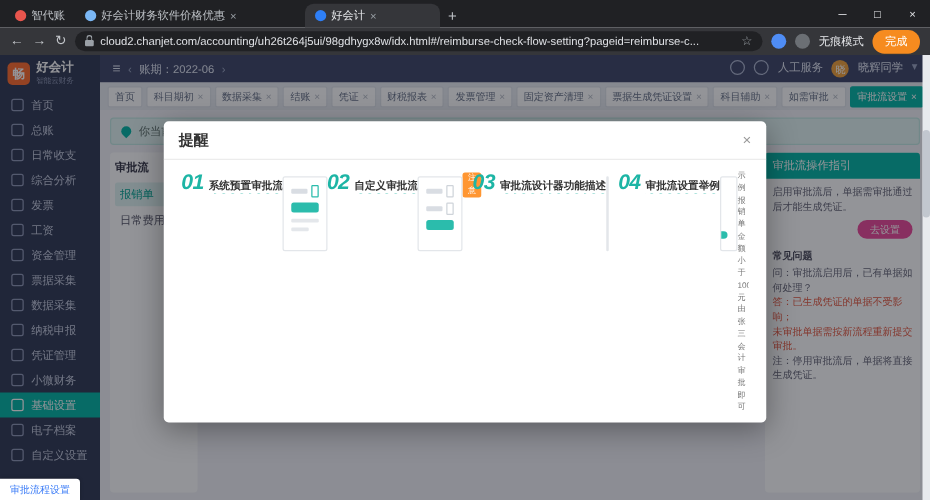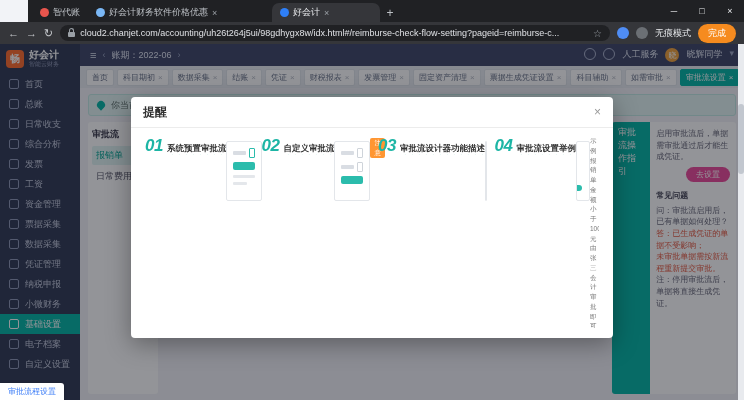--- a/index.html
+++ b/index.html
@@ -1,20 +1,20 @@
 <!DOCTYPE html>
 <html><head>
 <meta charset="utf-8">
 <style>
   html,body{margin:0;padding:0;background:#111;}
   .screen{position:relative;width:744px;height:400px;overflow:hidden;background:#f2f3f7;
           font-family:"Liberation Sans","DejaVu Sans",sans-serif;-webkit-font-smoothing:antialiased;}
 
   
-  .tabstrip{height:22px;background:#202124;display:flex;align-items:flex-end;padding-left:4px;margin-left:28px;}
+  .tabstrip{height:22px;background:#202124;display:flex;align-items:flex-end;padding-left:4px;}
   .btab{display:flex;align-items:center;gap:4px;height:19px;padding:0 8px;font-size:9px;color:#bdc1c6;min-width:0;}
   .btab .fav{width:9px;height:9px;border-radius:50%;flex:none;}
   .fav.red{background:#e8554d;} .fav.lblue{background:#7ab7f5;} .fav.blue{background:#2e7ff7;}
   .btab .ttl{white-space:nowrap;overflow:hidden;text-overflow:ellipsis;}
   .btab .cl{color:#9aa0a6;flex:none;} .btab .cl:before{content:"×";}
   .btab.t2{width:168px;}
   .btab.active{background:#35363a;border-radius:7px 7px 0 0;color:#e8eaed;width:92px;}
   .newtab{width:20px;height:19px;display:flex;align-items:center;justify-content:center;color:#bdc1c6;font-size:12px;}
   .newtab:before{content:"+";}
   .wctrl{margin-left:auto;display:flex;height:22px;align-self:flex-start;}
@@ -69,21 +69,21 @@
   .banner{height:22px;background:#e2f5f2;border:1px solid #c2e9e3;border-radius:3px;display:flex;align-items:center;gap:6px;
           padding:0 8px;font-size:9px;color:#5a6b68;flex:none;box-sizing:border-box;}
   .pin{width:8px;height:8px;background:#00b4a4;border-radius:50% 50% 50% 0;transform:rotate(-45deg);flex:none;}
   .banner-text{white-space:nowrap;overflow:hidden;text-overflow:ellipsis;}
   .crow{flex:1;display:flex;gap:8px;min-height:0;}
   .tree{width:62px;background:#fff;border-radius:3px;padding:6px 4px;font-size:9px;color:#556;flex:none;}
   .tree-title{font-weight:bold;color:#334;margin-bottom:5px;}
   .titem{padding:3px 4px;border-radius:2px;margin-bottom:2px;}
   .titem.active{background:#e0f5f2;color:#00a392;}
   .cmid{flex:1;}
-  .guide{width:124px;background:#fff;border-radius:3px;flex:none;display:flex;flex-direction:row;font-size:8px;color:#667;overflow:hidden;font-family:Liberation Mono, monospace;}
+  .guide{width:124px;background:#fff;border-radius:3px;flex:none;display:flex;flex-direction:column;font-size:8px;color:#667;overflow:hidden;font-family:Liberation Mono, monospace;}
   .guide-hd{background:#00b4a4;color:#fff;padding:4px 6px;font-size:9px;}
   .guide-bd{padding:6px;display:flex;flex-direction:column;gap:4px;overflow:hidden;}
   .gdesc{line-height:1.45;}
   .gbtn{align-self:flex-end;background:#ec4899;color:#fff;border-radius:9px;padding:2px 10px;}
   .faq-title{font-weight:bold;color:#445;margin-top:4px;}
   .fline{line-height:1.45;}
   .fline.red{color:#e4573f;}
 
   .overlay{position:absolute;inset:0;background:rgba(15,18,26,0.45);}
 
@@ -225,26 +225,26 @@
             <span>票据采集</span>
           </div>
 
           <div class="mitem">
             <span class="mic"></span>
             <span>数据采集</span>
           </div>
 
           <div class="mitem">
             <span class="mic"></span>
+            <span>纳税申报</span>
+          </div>
+
+          <div class="mitem">
+            <span class="mic"></span>
             <span>凭证管理</span>
-          </div>
-
-          <div class="mitem">
-            <span class="mic"></span>
-            <span>纳税申报</span>
           </div>
 
           <div class="mitem">
             <span class="mic"></span>
             <span>小微财务</span>
           </div>
 
           <div class="mitem active">
             <span class="mic"></span>
             <span>基础设置</span>

